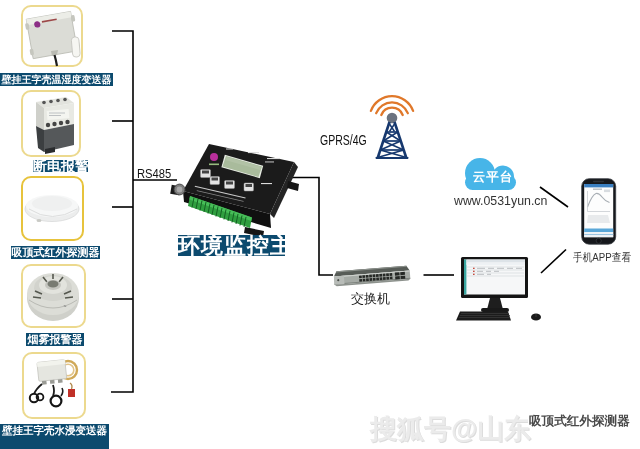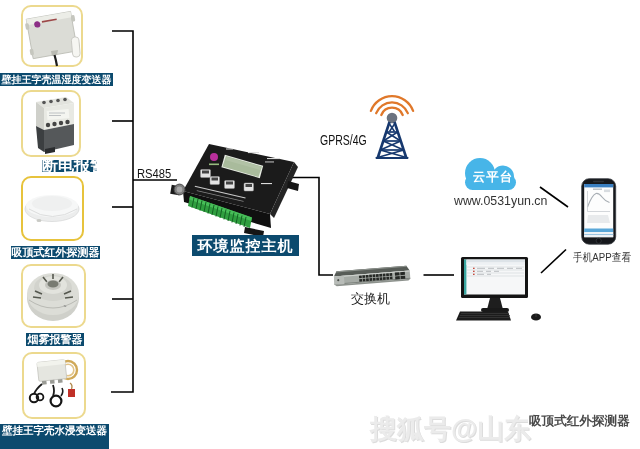--- a/index.html
+++ b/index.html
@@ -78,21 +78,21 @@
     <path d="M28 23 h16 M28 25.5 h12" stroke="#b0b4b8" stroke-width="0.8"></path>
     <circle cx="27" cy="35" r="2.2" fill="#444"></circle>
     <circle cx="33.5" cy="34" r="2.2" fill="#444"></circle>
     <circle cx="40" cy="33" r="2.2" fill="#444"></circle>
     <circle cx="46.5" cy="32" r="2.2" fill="#444"></circle>
     <polygon points="15,36 23,40 23,62 17,58" fill="#3c3f41"></polygon>
     <polygon points="23,40 53,34 53,55 23,62" fill="#55585a"></polygon>
     <polygon points="24,59 34,57 34,62 24,64" fill="#2a2c2e"></polygon>
   </g>
 </svg>
-<div class="rlabel" style="left:42px;top:160px;width:55px;height:12px;font-size:16px;line-height:12px;">断电报警器</div>
+<div class="rlabel" style="left:33px;top:160px;width:55px;height:12px;font-size:14px;line-height:12px;">断电报警器</div>
 
 <div class="devbox" style="left:21px;top:176px;width:63px;height:65px;border-color:#e7c33c;"></div>
 <svg class="abs" style="left:21px;top:176px;" width="63" height="65" viewBox="0 0 63 65">
   <ellipse cx="31" cy="33" rx="27" ry="12.5" fill="#eceded" stroke="#d8d9d9" stroke-width="0.8"></ellipse>
   <ellipse cx="31" cy="30" rx="26" ry="11" fill="#f6f7f7"></ellipse>
   <ellipse cx="31" cy="27.5" rx="20" ry="7.5" fill="#eff0f0"></ellipse>
   <path d="M8 33 Q31 48 56 33" stroke="#dcdddd" stroke-width="1" fill="none"></path>
   <ellipse cx="18" cy="44.5" rx="2.5" ry="1.6" fill="#c9cac5"></ellipse>
 </svg>
 <div class="rlabel" style="left:11px;top:246px;width:89px;height:12.5px;font-size:11px;line-height:12.5px;text-align:center;">吸顶式红外探测器</div>
@@ -180,21 +180,21 @@
   <polygon points="30,58 92,79.5 90,90 28,68" fill="#2f9e3f"></polygon>
   <polygon points="30,58 92,79.5 91.3,83 29.3,61.5" fill="#47bd58"></polygon>
   <g stroke="#136022" stroke-width="1">
     <path d="M34 59.5 l-2 10 M38 61 l-2 10 M42 62.5 l-2 10 M46 64 l-2 10 M50 65.5 l-2 10 M54 67 l-2 10 M58 68.5 l-2 10 M62 70 l-2 10 M66 71.5 l-2 10 M70 73 l-2 10 M74 74.5 l-2 10 M78 76 l-2 10 M82 77.5 l-2 10 M86 79 l-2 10"></path>
   </g>
 
   <rect x="11" y="47.5" width="9" height="9" fill="#1a1a1a" transform="rotate(10 15 51.5)"></rect>
   <circle cx="19.5" cy="51.5" r="5.4" fill="#7e7e7e" stroke="#4a4a4a" stroke-width="1"></circle>
   <circle cx="19.5" cy="51.5" r="2.9" fill="#a8a8a8"></circle>
 </svg>
-<div class="rlabel" style="left:192px;top:235px;width:107px;height:21px;font-size:15px;line-height:21px;letter-spacing:1px;">环境监控主机</div>
+<div class="rlabel" style="left:178px;top:235px;width:107px;height:21px;font-size:22px;line-height:21px;letter-spacing:1px;">环境监控主机</div>
 
 <div class="abs" style="left:320px;top:131px;font-size:15px;color:#111;transform:scaleX(0.7);transform-origin:0 0;">GPRS/4G</div>
 
 <div class="abs" style="left:137px;top:166px;font-size:13.5px;color:#111;transform:scaleX(0.83);transform-origin:0 0;">RS485</div>
 
 <svg class="abs" style="left:458px;top:152px;" width="66" height="42" viewBox="0 0 66 42">
   <g fill="#47b5e8">
     <circle cx="22" cy="21" r="15"></circle>
     <circle cx="45" cy="24.5" r="11"></circle>
     <rect x="7" y="23" width="51" height="15" rx="7.5"></rect>

